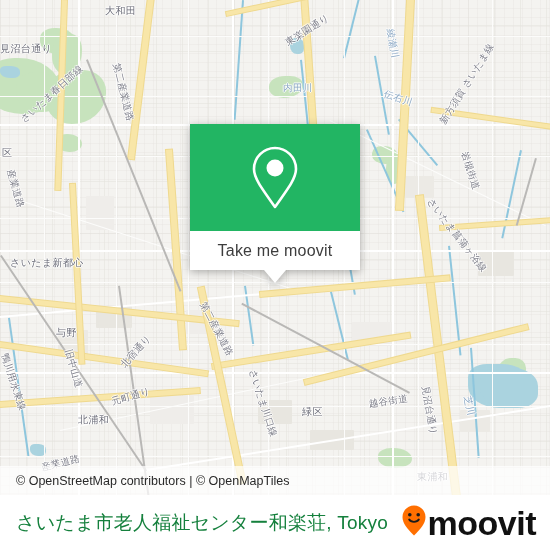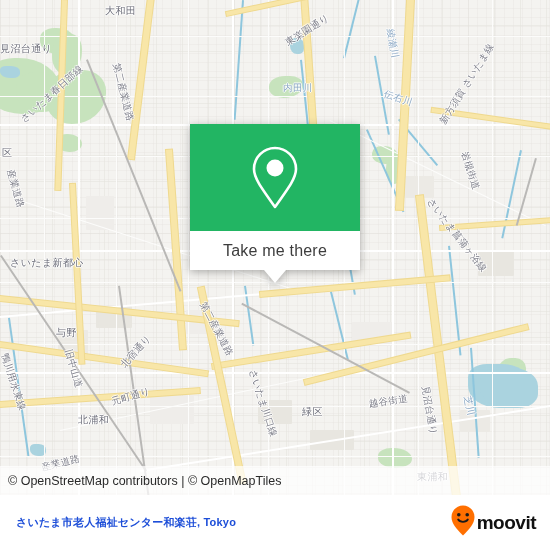--- a/index.html
+++ b/index.html
@@ -79,36 +79,36 @@
     border-top:13px solid #ffffff;
   }
 
   
   .attrib{
     position:absolute;left:0;top:466px;width:550px;height:29px;
     display:flex;align-items:center;
     background:rgba(255,255,255,.72);
   }
   .attrib-text{
-    padding-left:8px;font-size:12.5px;color:#2a2a2a;letter-spacing:0;
+    padding-left:16px;font-size:12.5px;color:#2a2a2a;letter-spacing:0;
   }
 
   
   .footer{
     position:absolute;left:0;top:495px;width:550px;height:55px;
     background:#ffffff;
     display:flex;align-items:center;justify-content:space-between;
     box-sizing:border-box;padding:0 14px 0 16px;
   }
   .footer-title{
-    font-size:11px;color:#1d4ed8;letter-spacing:.2px;font-weight:bold;
+    font-size:19px;color:#15803d;letter-spacing:.2px;
   }
   .moovit{display:flex;align-items:center;gap:1px;}
   .moovit-word{
-    font-size:19px;font-weight:bold;color:#111111;
+    font-size:34px;font-weight:bold;color:#111111;
     letter-spacing:-0.5px;line-height:1;
   }
 </style>
 </head>
 <body>
 
 <div class="app">
 
   <div class="map">
     <div class="map-base"></div>
@@ -246,21 +246,21 @@
     <div class="callout">
       <div class="callout-top">
         <span>
           <svg class="pin-svg" width="56" height="70" viewBox="0 0 56 70" aria-hidden="true">
             <path d="M28 5 C16.4 5 7 14.4 7 26 C7 34.5 13 43 28 64 C43 43 49 34.5 49 26 C49 14.4 39.6 5 28 5 Z" fill="none" stroke="#ffffff" stroke-width="2.6" stroke-linejoin="round"></path>
             <circle cx="28" cy="25" r="8.5" fill="#ffffff"></circle>
           </svg>
         </span>
       </div>
       <div class="callout-bottom">
-        <span class="callout-label">Take me there</span>
+        <span class="callout-label">Take me moovit</span>
       </div>
       <div class="callout-tail"></div>
     </div>
 
     <div class="attrib">
       <span class="attrib-text">© OpenStreetMap contributors | © OpenMapTiles</span>
     </div>
   </div>
 
   <div class="footer">

